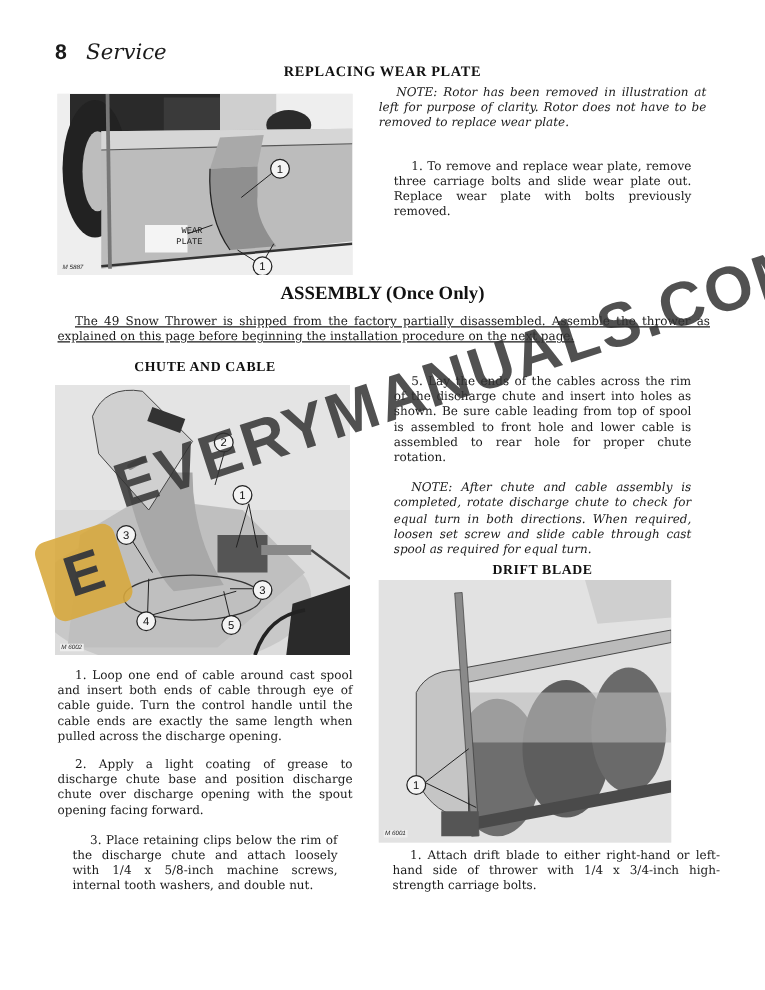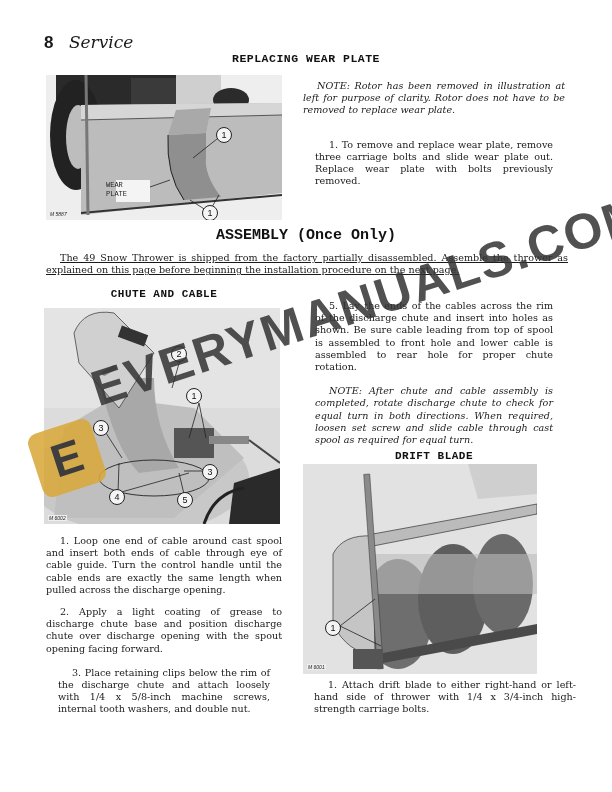--- a/index.html
+++ b/index.html
@@ -2,21 +2,21 @@
 <html><head>
 <meta charset="utf-8">
 <style>
   html, body { margin: 0; padding: 0; background: #ffffff; }
   body { width: 612px; height: 792px; position: relative; overflow: hidden;
          font-family: "DejaVu Serif", serif; color: #1a1a1a; }
   .abs { position: absolute; }
   .running-head { left: 44px; top: 32px; font-size: 17px; }
   .running-head .num { font-family: "Liberation Sans", sans-serif; font-weight: bold; margin-right: 10px; }
   .running-head .sect { font-style: italic; font-family: "DejaVu Serif", serif; }
-  .h-sans { font-family: Liberation Mono, monospace; font-weight: bold; letter-spacing: 0.5px; color: #111; }
+  .h-sans { font-family: Liberation Serif, serif; font-weight: bold; letter-spacing: 0.5px; color: #111; }
   .h1 { left: 0; width: 612px; text-align: center; top: 52px; font-size: 11.5px; }
   .h-assembly { left: 0; width: 612px; text-align: center; top: 227px; font-size: 15px; letter-spacing: 0; }
   .body-text { font-size: 9.6px; line-height: 12.2px; text-align: justify; }
   .italic { font-style: italic; }
   .indent { text-indent: 14px; }
   .para { margin: 0 0 10px 0; }
   .para-tight { margin: 12px; }
   .photo { background: #d9d9d9; overflow: hidden; }
   .callout { position: absolute; width: 14px; height: 14px; border: 1px solid #222; border-radius: 50%;
              background: #f4f4f4; font-family: "Liberation Sans", sans-serif; font-size: 9px;
@@ -56,30 +56,30 @@
     <path d="M122,60 Q120,100 138,125 L175,122 Q158,100 160,82 L160,58 Z" fill="#8f8f8f"></path>
     <path d="M130,35 L165,33 L160,58 L122,60 Z" fill="#a9a9a9"></path>
     <path d="M122,60 Q120,100 138,125" stroke="#222" fill="none" stroke-width="1"></path>
 
     <rect x="70" y="105" width="34" height="22" fill="#f4f4f4"></rect>
     <line x1="104" y1="112" x2="124" y2="105" stroke="#222" stroke-width="0.8"></line>
     <line x1="176" y1="60" x2="147" y2="83" stroke="#222" stroke-width="0.8"></line>
     <line x1="163" y1="137" x2="144" y2="125" stroke="#222" stroke-width="0.8"></line>
     <line x1="163" y1="137" x2="173" y2="120" stroke="#222" stroke-width="0.8"></line>
   </svg>
-  <div class="abs" style="left:60px; top:106px; width:32px; font-family:'Liberation Mono', monospace; font-size:7px; line-height:9px; text-align:left; color:#222;">
+  <div class="abs" style="left:84px; top:106px; width:32px; font-family:'Liberation Mono', monospace; font-size:7px; line-height:9px; text-align:right; color:#222;">
     <div>WEAR</div>
     <div>PLATE</div>
   </div>
   <div class="callout" style="left:170px; top:52px;">1</div>
   <div class="callout" style="left:156px; top:130px;">1</div>
   <div class="fig-id" style="left:3px; top:136px;">M 5887</div>
 </div>
 
-<div class="abs body-text" style="left:303px; top:80px; width:262px;">
+<div class="abs body-text" style="left:303px; top:69px; width:262px;">
   <p class="para italic indent" style="margin-bottom:22px;">NOTE: Rotor has been removed in illustration at left for purpose of clarity. Rotor does not have to be removed to replace wear plate.</p>
   <p class="para-tight indent">1. To remove and replace wear plate, remove three carriage bolts and slide wear plate out. Replace wear plate with bolts previously removed.</p>
 </div>
 
 <div class="abs h-sans h-assembly">ASSEMBLY (Once Only)</div>
 
 <div class="abs body-text indent" style="left:46px; top:252px; width:522px;text-decoration:underline;">The 49 Snow Thrower is shipped from the factory partially disassembled. Assemble the thrower as explained on this page before beginning the installation procedure on the next page.</div>
 
 <div class="abs h-sans sub-h" style="left:46px; top:288px; width:236px;">CHUTE AND CABLE</div>
 

